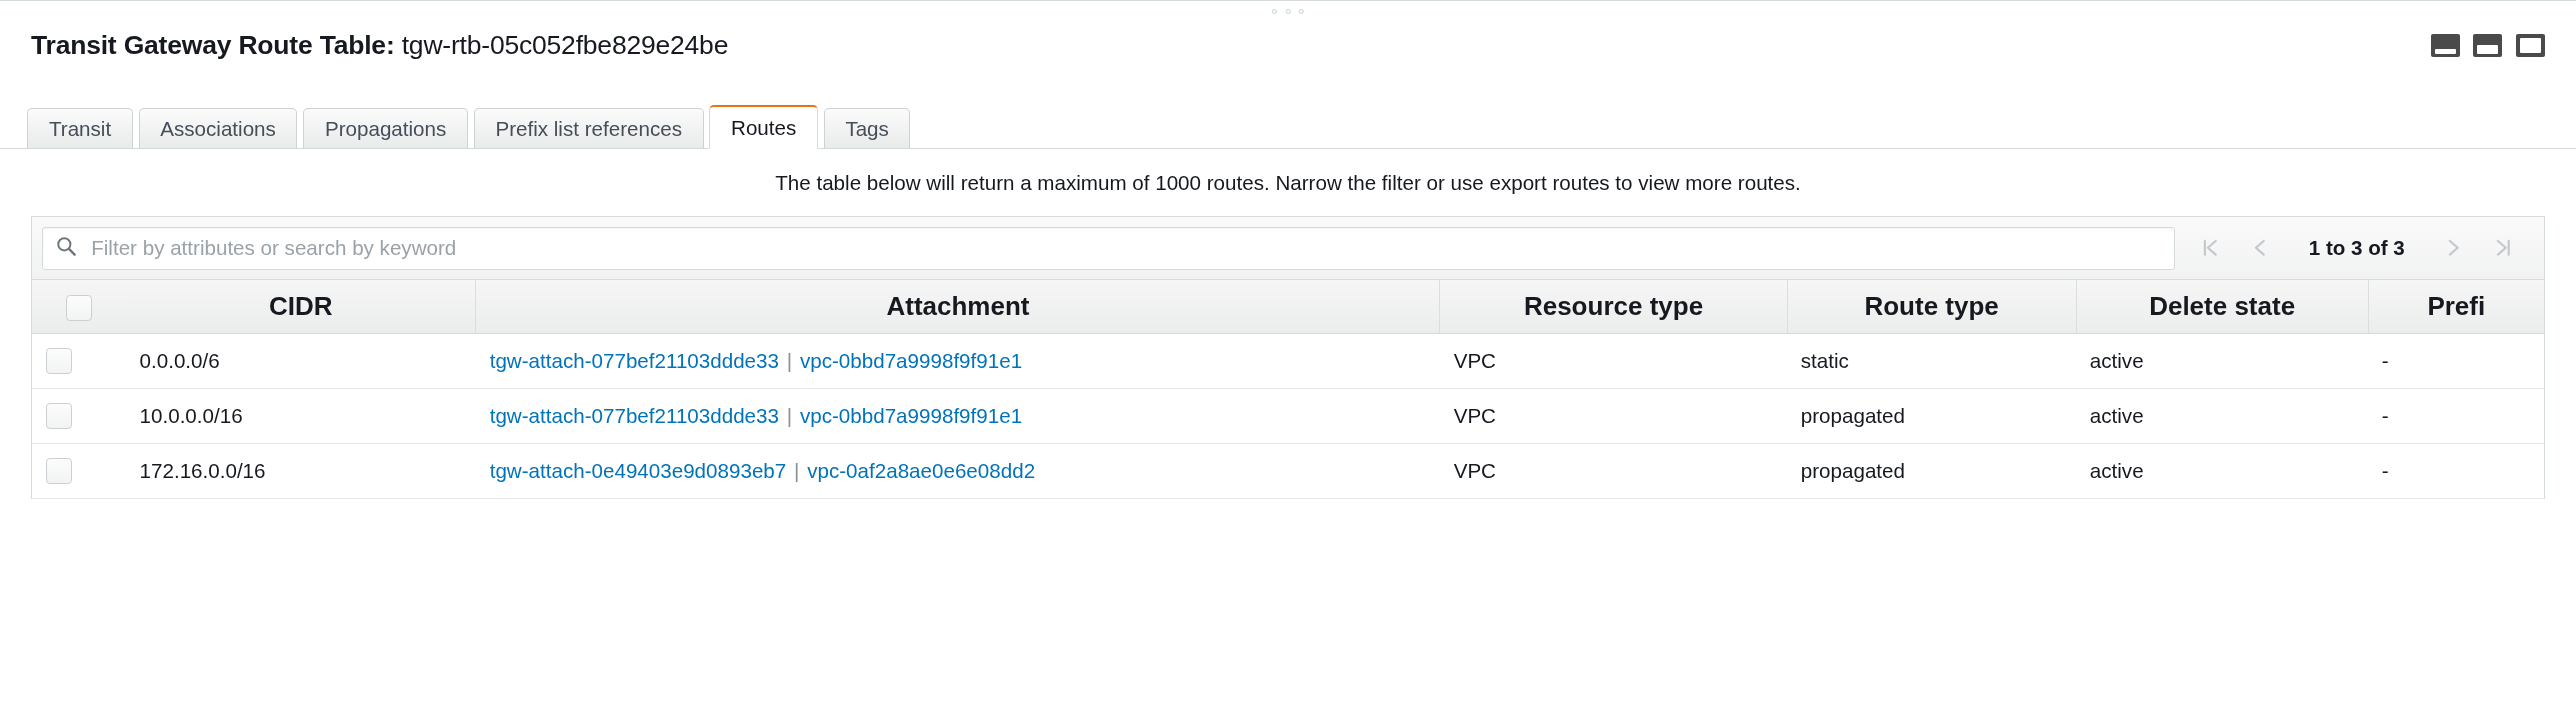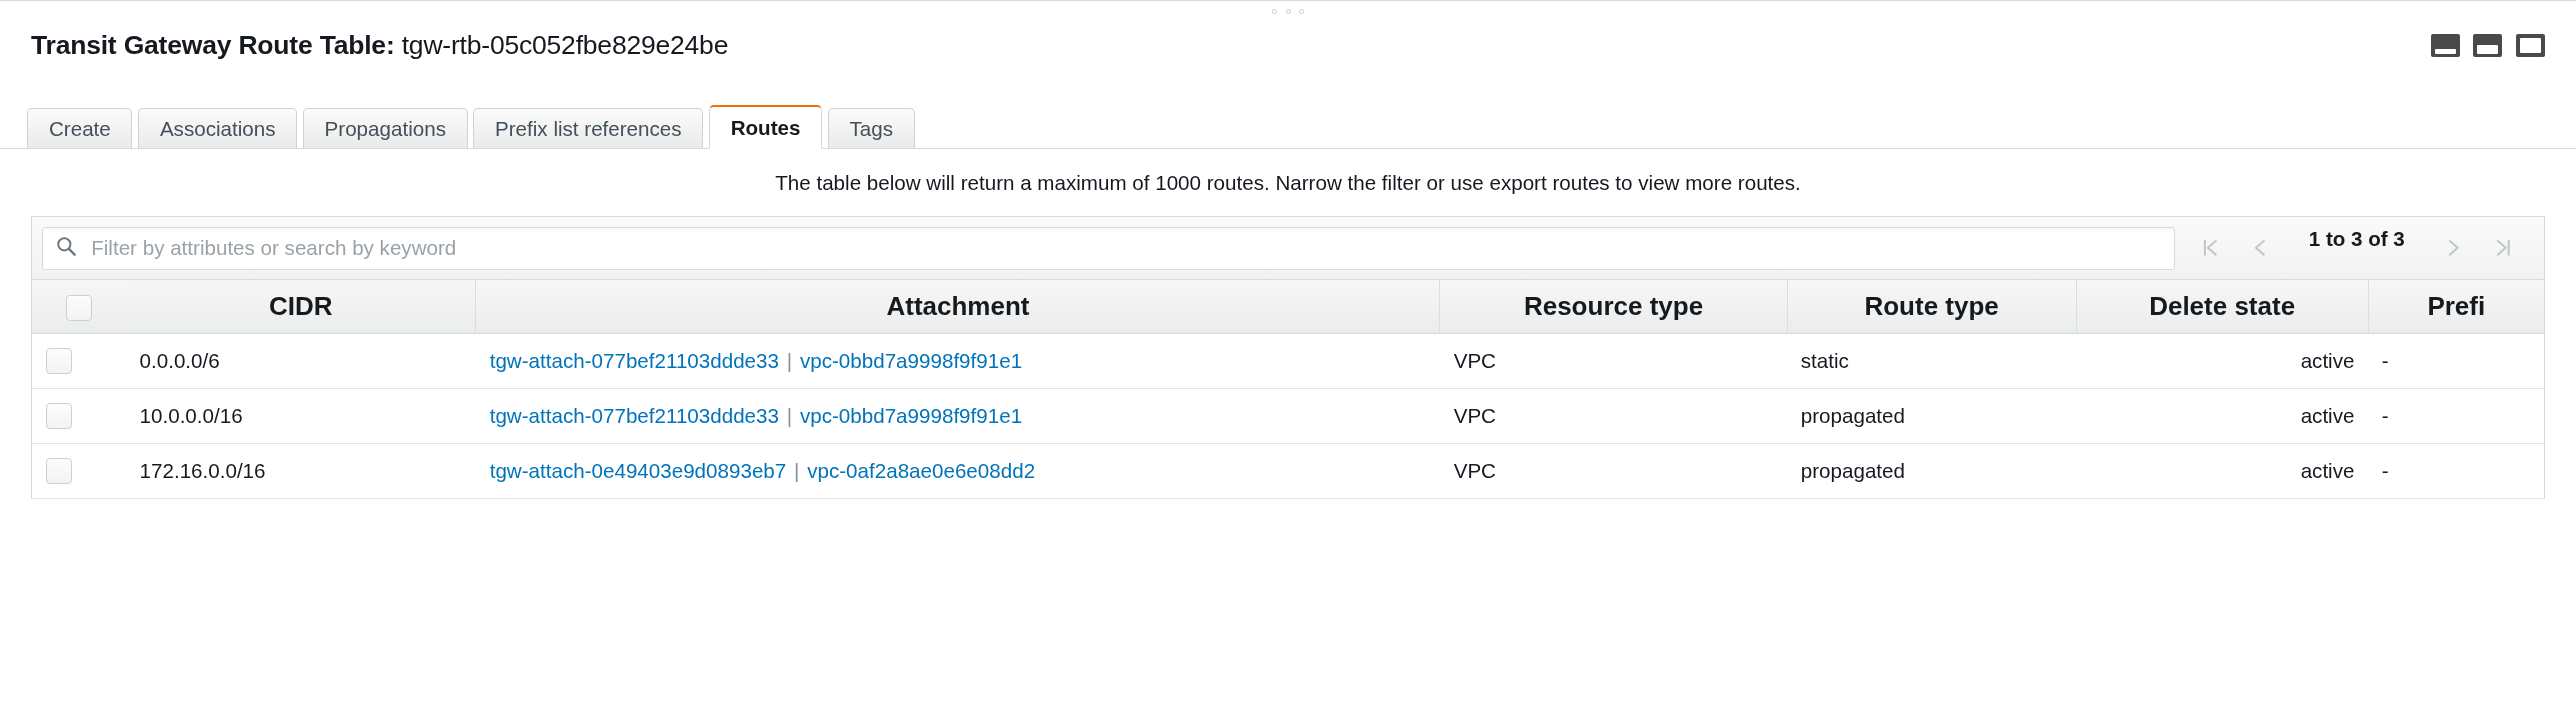--- a/index.html
+++ b/index.html
@@ -65,21 +65,21 @@
     border: 1px solid #cdd2d6;
     border-bottom: 1px solid #d5dbdb;
     border-radius: 4.9px 4.9px 0 0;
     cursor: pointer; white-space: nowrap;
   }
   .tab.active {
     background: #ffffff;
     border: 1px solid #d5dbdb;
     border-top: 2.9px solid #ec7211;
     border-bottom: 1px solid #ffffff;
-    color: #16191f; font-weight: bold;
+    color: #16191f; font-weight: normal;
     height: 44px;
     margin-top: 24px;
   }
 
   
   .content { position: absolute; top: 149px; left: 0; right: 0; bottom: 0; padding: 0 31px; }
 
   .notice { font-size: 20.6px; color: #16191f; padding: 21.6px 0 0 0; white-space: nowrap; text-align: center; }
 
   .actions { display: flex; gap: 13.7px; margin-top: 19.6px; }
@@ -114,21 +114,21 @@
     border-radius: 2.9px; display: flex; align-items: center; padding: 0 11.8px; gap: 13px;
     box-shadow: inset 0 1px 2px rgba(0,0,0,.05);
   }
   .search-box svg { flex: none; }
   .search-input {
     flex: 1; border: none; outline: none; font-size: 20.6px;
     font-family: "Liberation Sans", sans-serif; color: #16191f; background: transparent;
   }
   .search-input::placeholder { color: #9aa2a8; }
 
-  .pager { display: flex; gap: 18px; padding: 0 13.7px 0 17.6px; }
+  .pager { display: flex; align-items: center; gap: 18px; padding: 0 13.7px 0 17.6px; }
   .pg-btn {
     width: 33px; height: 43px; display: flex; align-items: center; justify-content: center;
     color: #c3c8cc; font-size: 25.5px; cursor: default; user-select: none;
   }
   .pg-label {
     font-size: 20.6px; font-weight: bold; color: #16191f;
     padding: 0 13.7px; white-space: nowrap;
   }
 
   table.routes { width: 100%; border-collapse: collapse; table-layout: fixed; }
@@ -143,21 +143,21 @@
   table.routes td {
     border-bottom: 1px solid #e4e7e7;
     font-size: 20.6px; color: #16191f; height: 55px; padding: 0 13.7px;
     white-space: nowrap; overflow: hidden;
   }
   .col-check { width: 63px; }
   .col-cidr { width: 235px; }
   .col-attach { width: 647px; }
   .col-restype { width: 233px; }
   .col-routetype { width: 194px; }
-  .col-routestate { width: 196px; text-align: right; }
+  .col-routestate { width: 196px; }
   .col-prefix { width: 118px; }
 
   .cb {
     width: 26.5px; height: 26.5px; border: 1px solid #cbd0d4; border-radius: 3.9px;
     background: linear-gradient(to bottom, #fcfcfc 0%, #f2f3f3 100%);
     display: inline-block; cursor: pointer; vertical-align: middle;
   }
   a.link { color: #0073bb; text-decoration: none; cursor: pointer; }
   .sep { color: #879196; padding: 0 7.8px; }
 </style>
@@ -184,21 +184,21 @@
         <i></i>
       </div>
     <div class="wicon layout-full">
         <i></i>
       </div>
   </div>
 </div>
 
 <div class="tabstrip">
   <div class="tab">
-      <span>Create</span>
+      <span>Transit</span>
     </div>
   <div class="tab">
       <span>Associations</span>
     </div>
   <div class="tab">
       <span>Propagations</span>
     </div>
   <div class="tab">
       <span>Prefix list references</span>
     </div>

